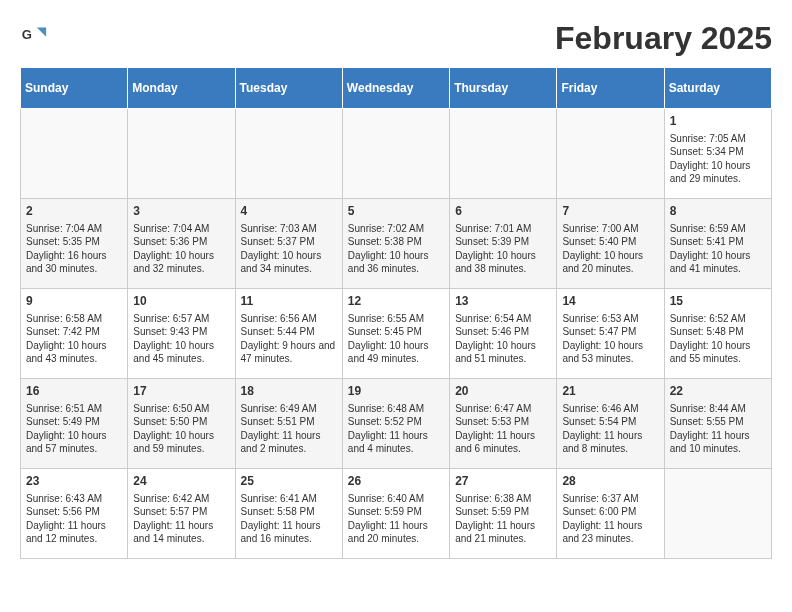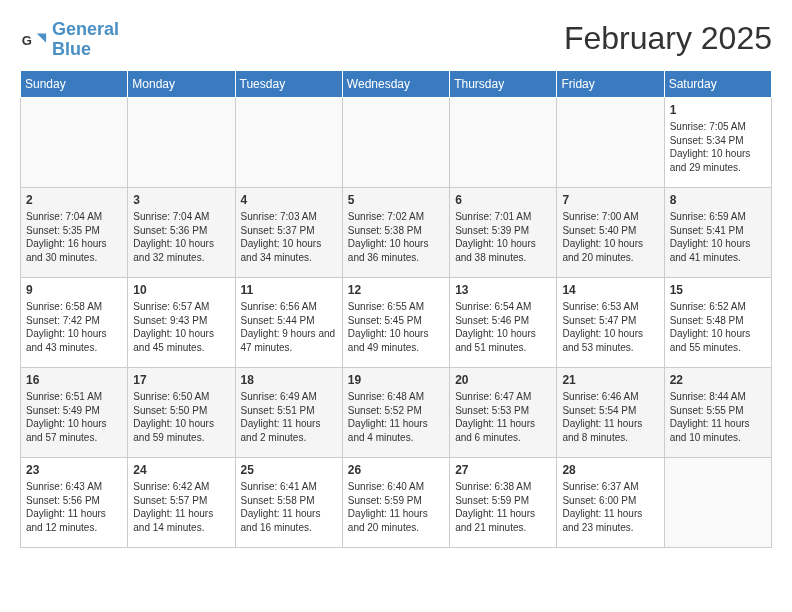--- a/index.html
+++ b/index.html
@@ -32,40 +32,40 @@
     }
     .logo-icon {
       width: 28px;
       height: 28px;
     }
     .title-block {
       text-align: right;
     }
     .title-block h1 {
       font-size: 32px;
-      font-weight: normal;
+      font-weight: bold;
       color: #333;
       margin-left: 18px;
     }
     .title-block h2 {
       font-size: 16px;
       font-weight: normal;
       color: #555;
     }
     table {
       width: 100%;
       border-collapse: collapse;
       font-size: 11px;
     }
     thead tr th {
       background-color: #3a7bbf;
       color: #fff;
-      padding: 6px 4px;
+      padding: 13px 4px;
       text-align: left;
-      font-weight: normal;
+      font-weight: bold;
       font-size: 12px;
       border: 1px solid #fff;
     }
     tbody tr td {
       border: 1px solid #ccc;
       vertical-align: top;
       padding: 4px 5px;
       height: 90px;
       width: calc(100% / 7);
       color: #333;
@@ -92,24 +92,20 @@
   </style>
 </head>
 <body>
 
 <div class="header">
   <div class="logo">
     <svg class="logo-icon" viewBox="0 0 30 30">
       <text x="2" y="20" font-size="14" font-weight="bold" fill="#333">G</text>
       <polygon points="18,8 28,8 28,18" fill="#4a90c4"></polygon>
     </svg>
-    <div class="logo-text">
-      <div><span>General</span></div>
-      <div style="color:#4a90c4">Blue</div>
-    </div>
   </div>
   <div class="title-block">
     <h1>February 2025</h1>
   </div>
 </div>
 
 <table>
   <thead>
     <tr>
     <th>Sunday</th>

